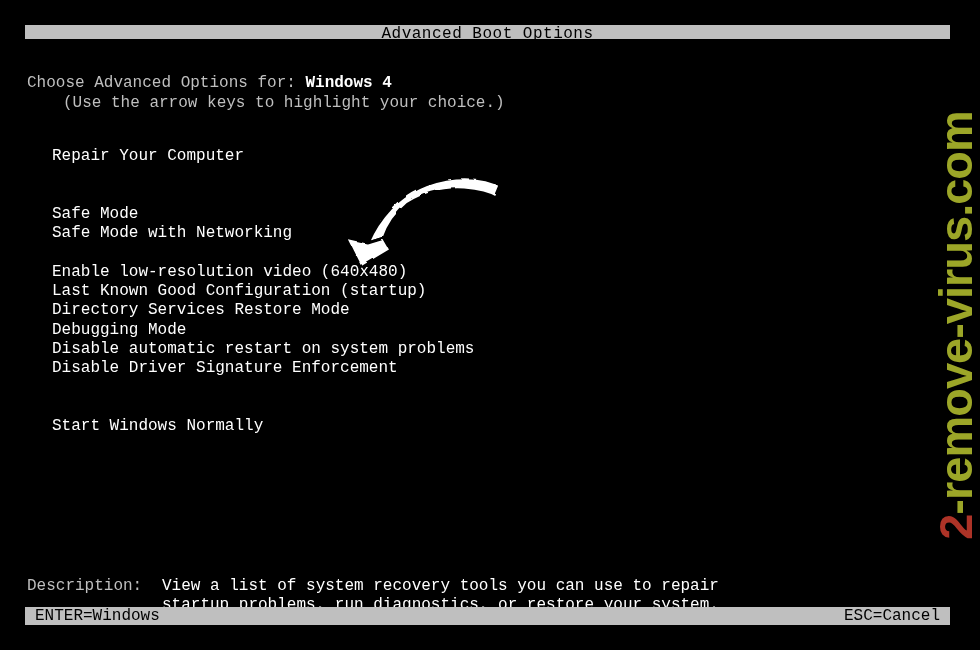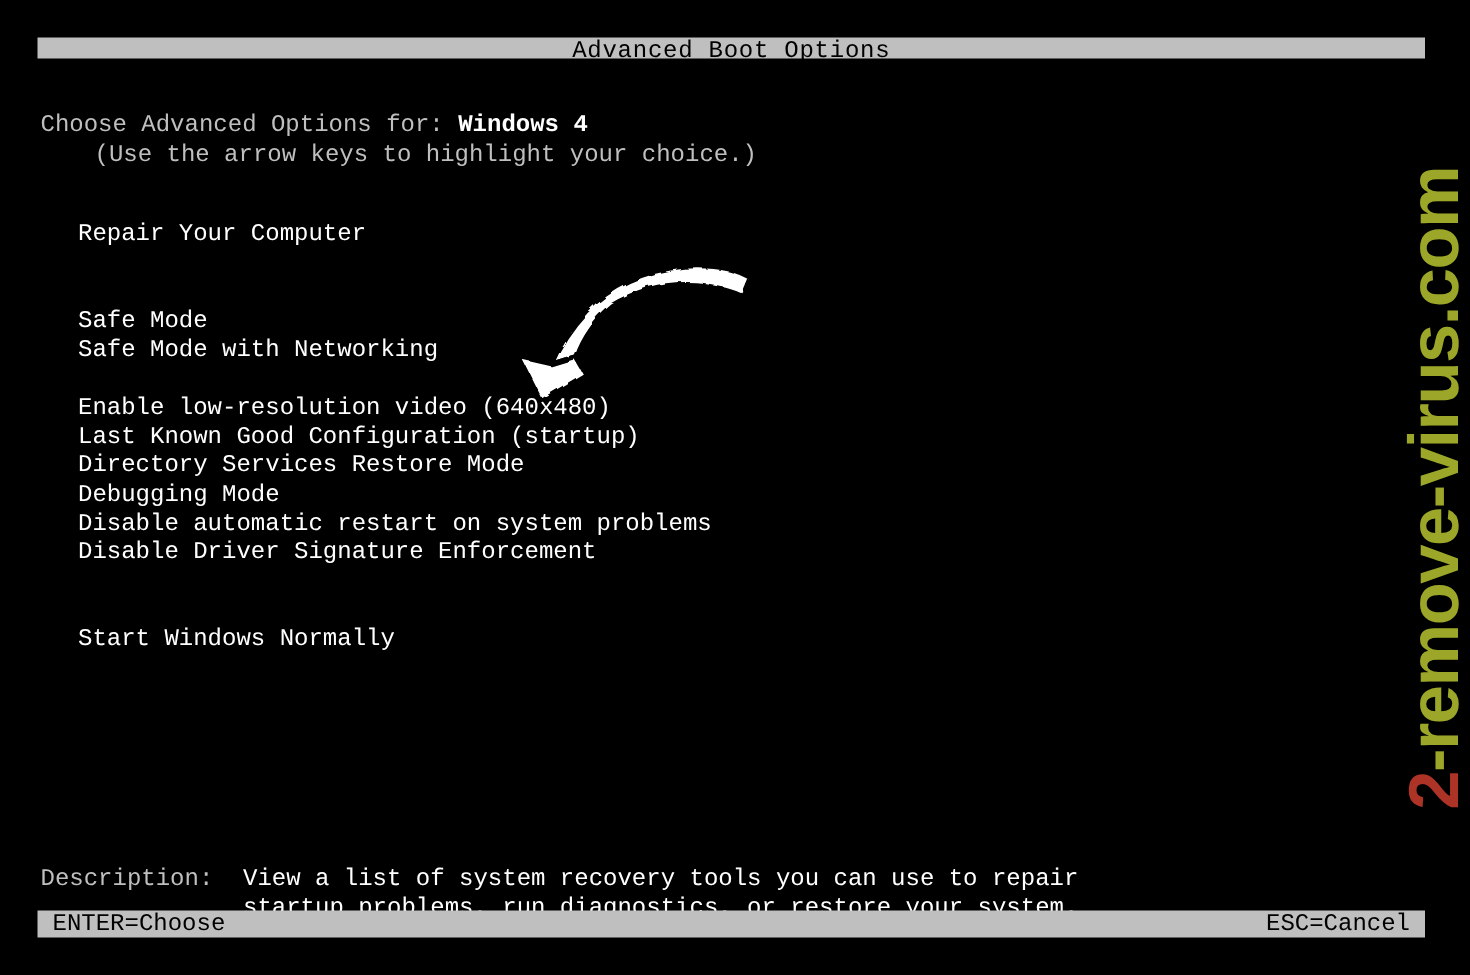--- a/index.html
+++ b/index.html
@@ -197,21 +197,21 @@
                    L 55 82
                    L 48 70
                    Z" fill="#fff" stroke="#000" stroke-width="3"></path>
         </g>
       </svg>
     </div>
 
   </div>
 
   <div class="footer">
-    <span>ENTER=Choose</span>
+    <span>ENTER=Windows</span>
     <span>ESC=Cancel</span>
   </div>
 
 </div>
 
 <div class="watermark">
   <div class="watermark-text">
     <span class="watermark-num">2</span><span>-remove-virus.com</span>
   </div>
 </div>

